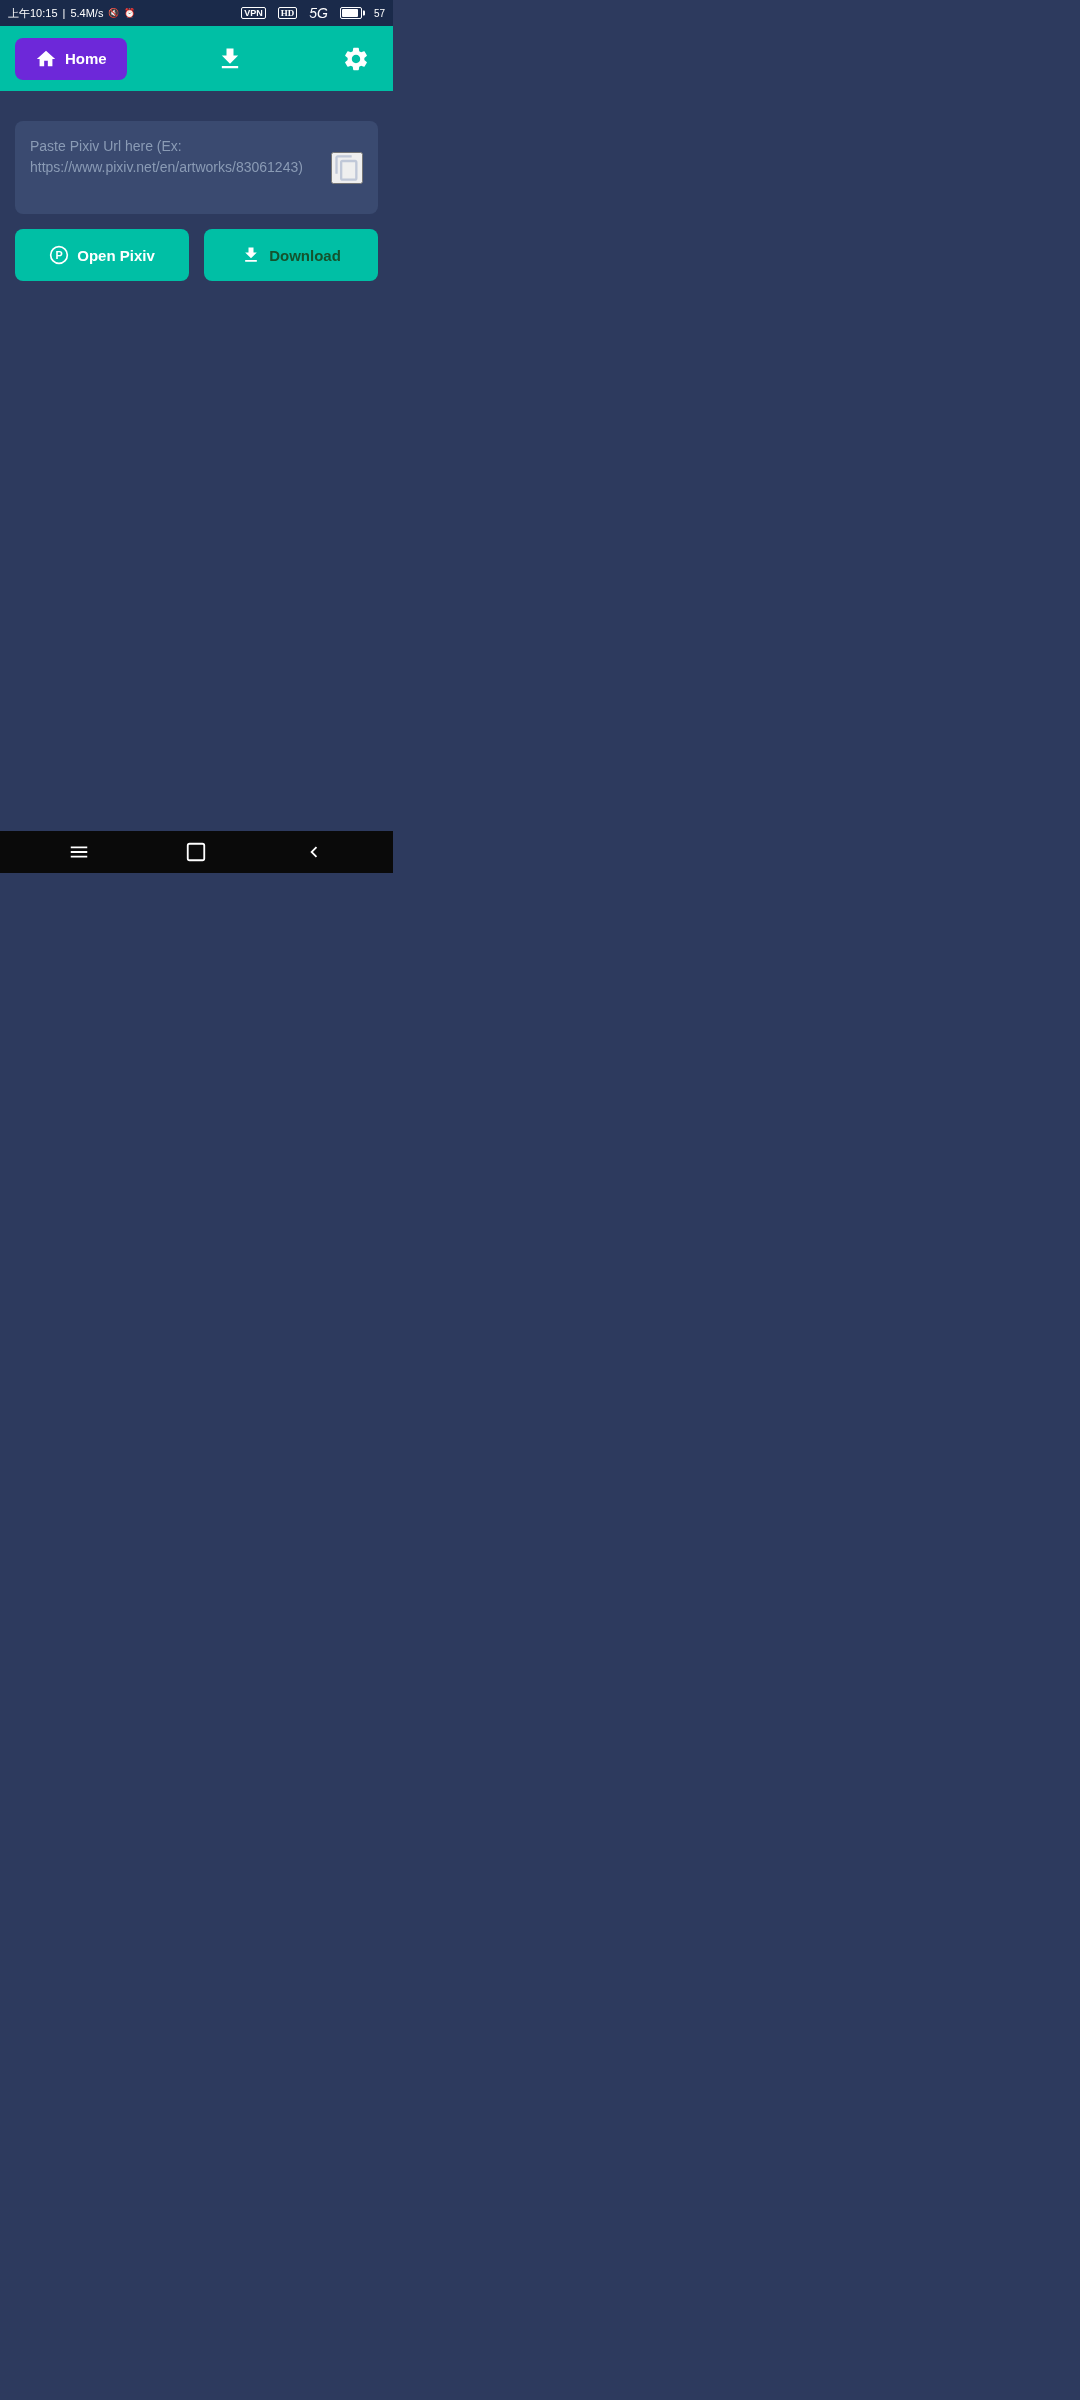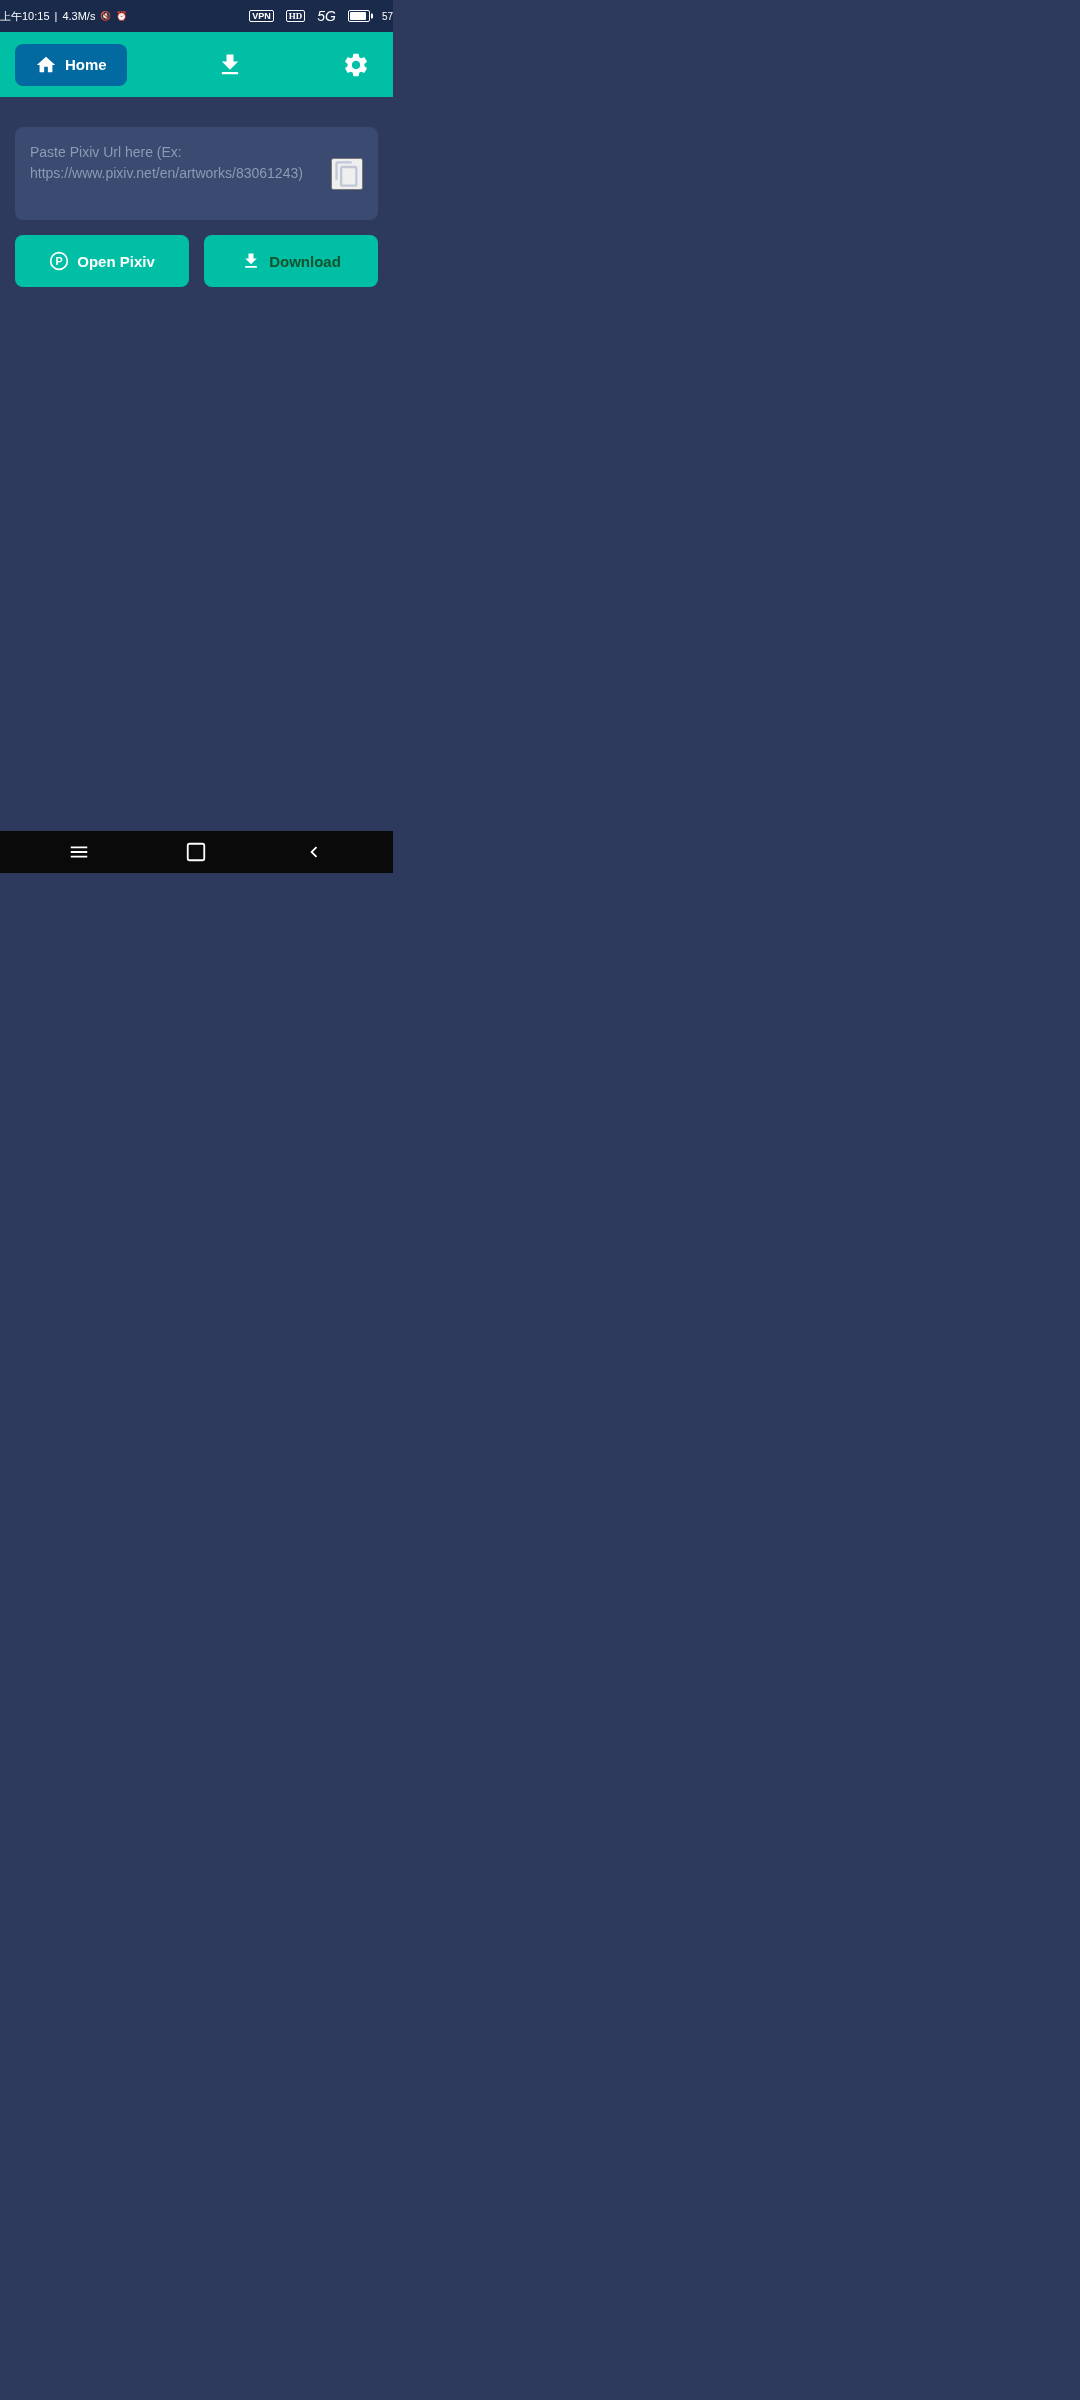--- a/index.html
+++ b/index.html
@@ -10,25 +10,25 @@
       height: 873px;
       background-color: #2d3a5e;
       font-family: 'Arial', sans-serif;
       overflow: hidden;
       position: relative;
     }
 
     
     .status-bar {
       background-color: #1a2a4a;
-      height: 32px;
+      height: 26px;
       display: flex;
       align-items: center;
       justify-content: space-between;
-      padding: 0 0;
+      padding: 0 8px;
       font-size: 11px;
       color: white;
     }
 
     .status-left {
       display: flex;
       align-items: center;
       gap: 5px;
       font-weight: 500;
     }
@@ -74,21 +74,21 @@
     .nav-bar {
       background-color: #00bfa5;
       height: 65px;
       display: flex;
       align-items: center;
       justify-content: space-between;
       padding: 0 15px;
     }
 
     .nav-home-btn {
-      background-color: #0369a1;
+      background-color: #6d28d9;
       border: none;
       border-radius: 8px;
       padding: 10px 20px;
       display: flex;
       align-items: center;
       gap: 8px;
       color: white;
       font-size: 15px;
       font-weight: 600;
       cursor: pointer;
@@ -224,21 +224,21 @@
       display: block;
     }
   </style>
 </head>
 <body>
 
 <div class="status-bar">
   <div class="status-left">
     <span>上午10:15</span>
     <span>|</span>
-    <span>4.3M/s</span>
+    <span>5.4M/s</span>
     <span style="font-size:9px;">🔇</span>
     <span style="font-size:9px;">⏰</span>
   </div>
   <div class="status-right">
     <span style="border:1.5px solid white; border-radius:2px; padding:0 2px; font-size:9px; font-weight:bold;">VPN</span>
     <span style="border:1.5px solid white; border-radius:2px; padding:0 2px; font-size:9px; font-weight:bold;font-family:Liberation Serif, serif;">HD</span>
     <span style="font-size:14px;font-style:italic;">5G</span>
     <div class="battery-icon">
       <div class="battery-fill"></div>
     </div>

